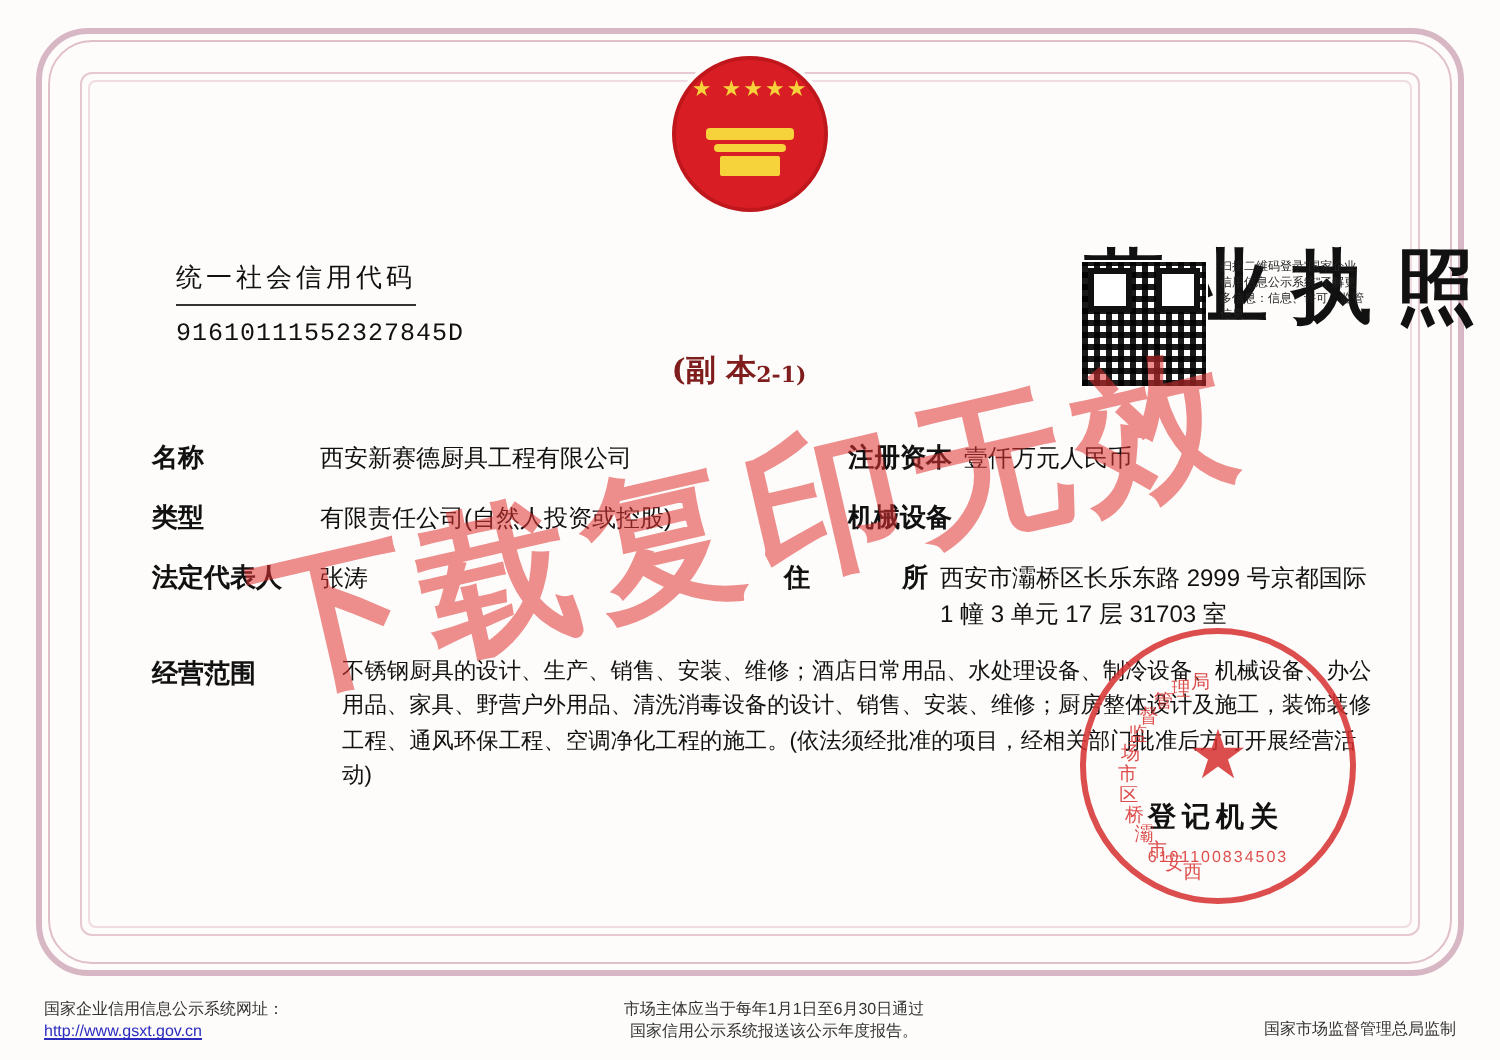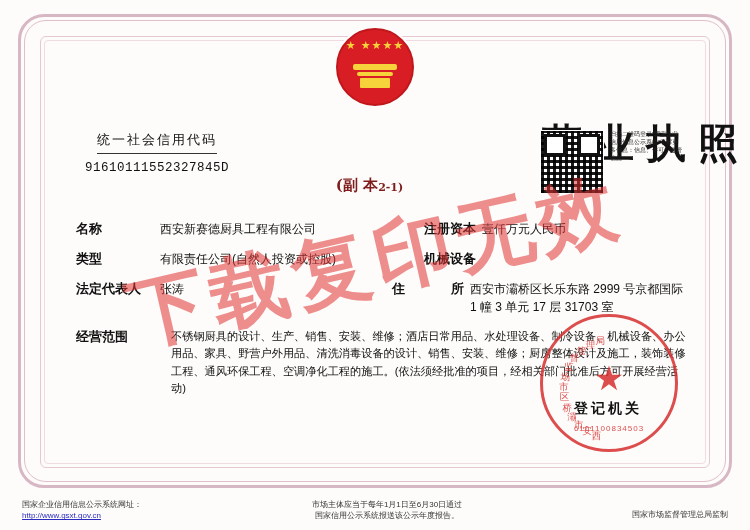--- a/index.html
+++ b/index.html
@@ -142,24 +142,24 @@
     color: #7f1d1d;
     font-weight: bold;
   }
   .subtitle .small {
     font-size: 11px;
     vertical-align: -1px;
   }
   
   .code-block {
     position: absolute;
-    left: 72px;
+    left: 88px;
     top: 130px;
     width: 170px;
-    text-align: center;
+    text-align: left;
   }
   .code-label {
     font-size: 13px;
     letter-spacing: 2px;
     color: #111;
     border-bottom: 1px solid #333;
     padding-bottom: 4px;
     display: inline-block;
   }
   .code-value {

